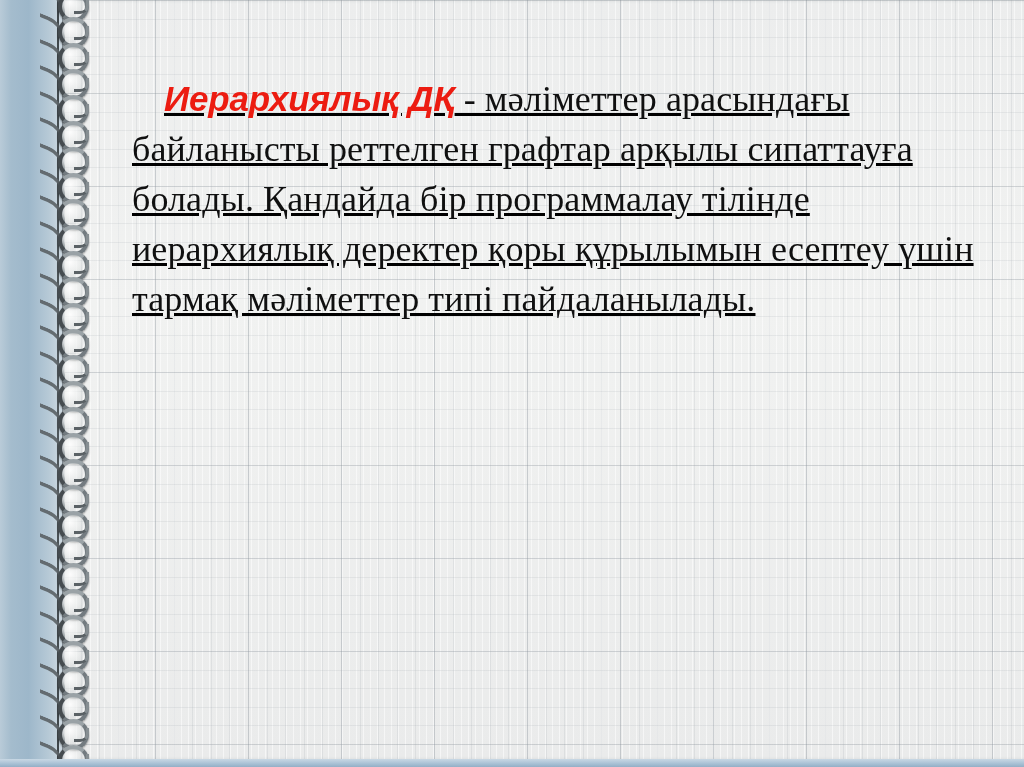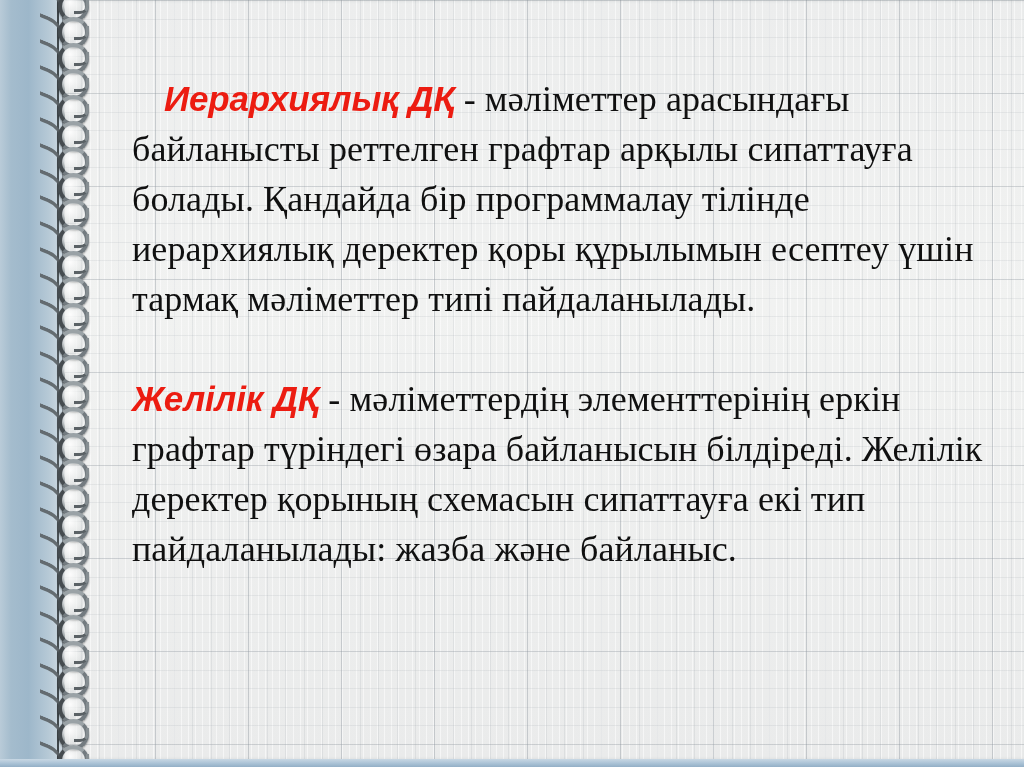--- a/index.html
+++ b/index.html
@@ -123,20 +123,21 @@
     background: linear-gradient(180deg, #2f3538, #454c50, #2f3538);
     opacity: .9;
   }
 
   
   .content {
     position: absolute;
     left: 132px;
     top: 38px;
     width: 884px;
+    text-decoration: underline;
   }
   .para {
     font-size: 36px;
     line-height: 50px;
     color: #101010;
     letter-spacing: 0.1px;
     text-indent: 0;
   }
   .para.first { text-indent: 32px; }
   .para + .para { margin-top: 50px; }
@@ -315,18 +316,15 @@
     </div>
 
   <div class="bottom-strip"></div>
 
   <div class="content">
 
     <p class="para first">
       <span class="lead">Иерархиялық ДҚ</span><span> - мәліметтер арасындағы байланысты реттелген графтар арқылы сипаттауға болады. Қандайда бір программалау тілінде иерархиялық деректер қоры құрылымын есептеу үшін тармақ мәліметтер типі пайдаланылады.</span>
     </p>
 
-    <p class="para">
-      <span class="lead">Желілік ДҚ</span><span> - мәліметтердің элементтерінің еркін графтар түріндегі өзара байланысын білдіреді. Желілік деректер қорының схемасын сипаттауға екі тип пайдаланылады: жазба және байланыс.</span>
-    </p>
 
   </div>
 </div>
 
 </body></html>

